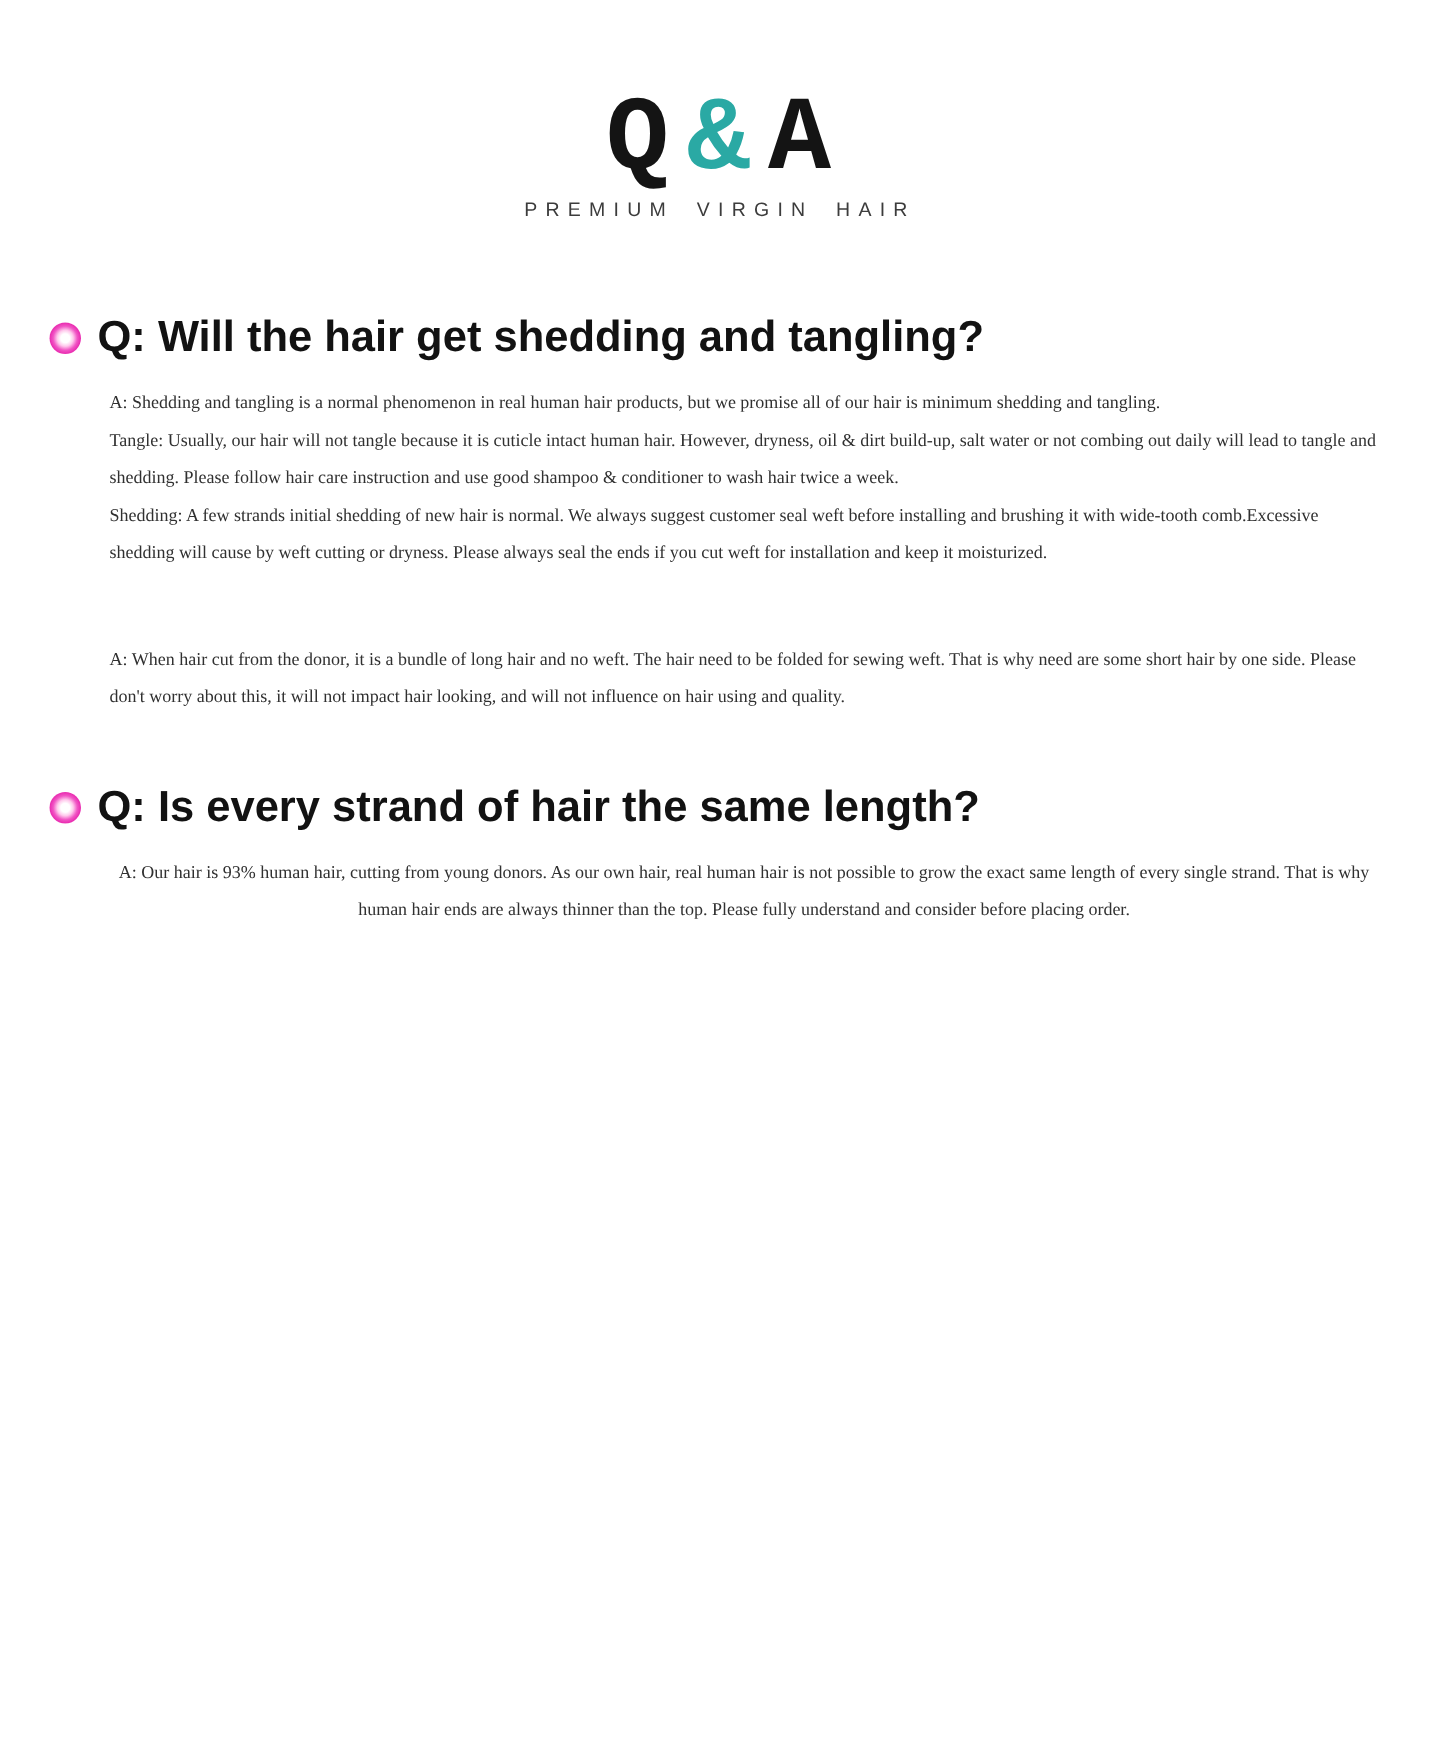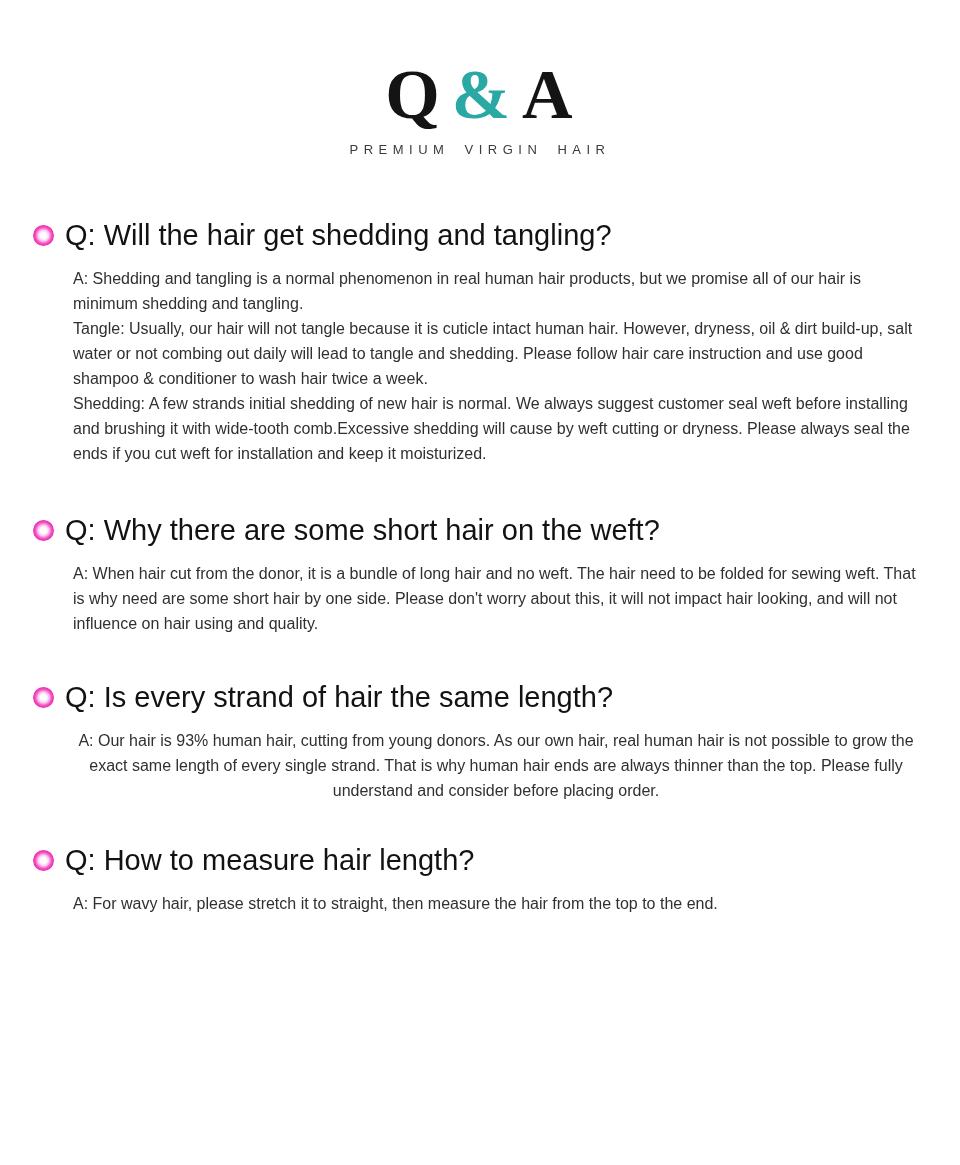--- a/index.html
+++ b/index.html
@@ -8,30 +8,29 @@
     width: 960px;
     height: 1165px;
     background: #ffffff;
     overflow: hidden;
     font-family: "Liberation Sans", sans-serif;
     color: #2e2e2e;
   }
   
   .header { text-align: center; padding-top: 58px; }
   .qa-title {
-    font-family: Liberation Serif, serif;
+    font-family: Liberation Mono, monospace;
     font-weight: bold;
     font-size: 70px;
     line-height: 74px;
     color: #141414;
     letter-spacing: 2px;
   }
   .qa-title .amp { color: #2aa9a4; padding: 0 10px; }
   .subtitle {
-    margin-top: 10px;
     font-size: 13px;
     font-weight: normal;
     letter-spacing: 5.5px;
     word-spacing: 6px;
     color: #3c3c3c;
   }
   
   .sections { margin-left: 33px; }
   .section .q-row {
     display: flex;
@@ -48,30 +47,31 @@
       #ffc9ec 36%,
       #f156c5 54%,
       #ea2fb2 68%,
       rgba(242, 96, 197, 0.35) 85%,
       rgba(255, 255, 255, 0) 100%);
   }
   .question {
     margin: 0;
     font-size: 29px;
     line-height: 36px;
-    font-weight: normal;
+    font-weight: bold;
     color: #121212;
     letter-spacing: 0px;
   }
   .answer {
     margin: 13px 0 0 40px;
     width: 846px;
-    font-size: 16px;
+    font-size: 12px;
     line-height: 25px;
     color: #303030;
+    font-family: Liberation Serif, serif;
   }
   .answer p { margin: 0; }
   
   .section-1 { margin-top: 60px; }
   .section-2 { margin-top: 36px; }
   .section-3 { margin-top: 46px; }
   .section-4 { margin-top: 43px; text-align: center; }
   .section-5 { margin-top: 39px; }
 </style>
 </head>
@@ -97,43 +97,30 @@
         <p>A: Shedding and tangling is a normal phenomenon in real human hair products, but we promise all of our hair is minimum shedding and tangling.</p>
         <p>Tangle: Usually, our hair will not tangle because it is cuticle intact human hair. However, dryness, oil &amp; dirt build-up, salt water or not combing out daily will lead to tangle and shedding. Please follow hair care instruction and use good shampoo &amp; conditioner to wash hair twice a week.</p>
         <p>Shedding: A few strands initial shedding of new hair is normal. We always suggest customer seal weft before installing and brushing it with wide-tooth comb.Excessive shedding will cause by weft cutting or dryness. Please always seal the ends if you cut weft for installation and keep it moisturized.</p>
       </div>
     </div>
 
     <div class="section section-2">
     </div>
 
     <div class="section section-3">
-      <div class="q-row">
-        <span class="bullet"></span>
-        <h2 class="question">Q: Why there are some short hair on the weft?</h2>
-      </div>
       <div class="answer">
         <p>A: When hair cut from the donor, it is a bundle of long hair and no weft. The hair need to be folded for sewing weft. That is why need are some short hair by one side. Please don't worry about this, it will not impact hair looking, and will not influence on hair using and quality.</p>
       </div>
     </div>
 
     <div class="section section-4">
       <div class="q-row">
         <span class="bullet"></span>
         <h2 class="question">Q: Is every strand of hair the same length?</h2>
       </div>
       <div class="answer">
         <p>A: Our hair is 93% human hair, cutting from young donors. As our own hair, real human hair is not possible to grow the exact same length of every single strand. That is why human hair ends are always thinner than the top. Please fully understand and consider before placing order.</p>
       </div>
     </div>
 
-    <div class="section section-5">
-      <div class="q-row">
-        <span class="bullet"></span>
-        <h2 class="question">Q: How to measure hair length?</h2>
-      </div>
-      <div class="answer">
-        <p>A: For wavy hair, please stretch it to straight, then measure the hair from the top to the end.</p>
-      </div>
-    </div>
 
   </div>
 </div>
 
 </body></html>

